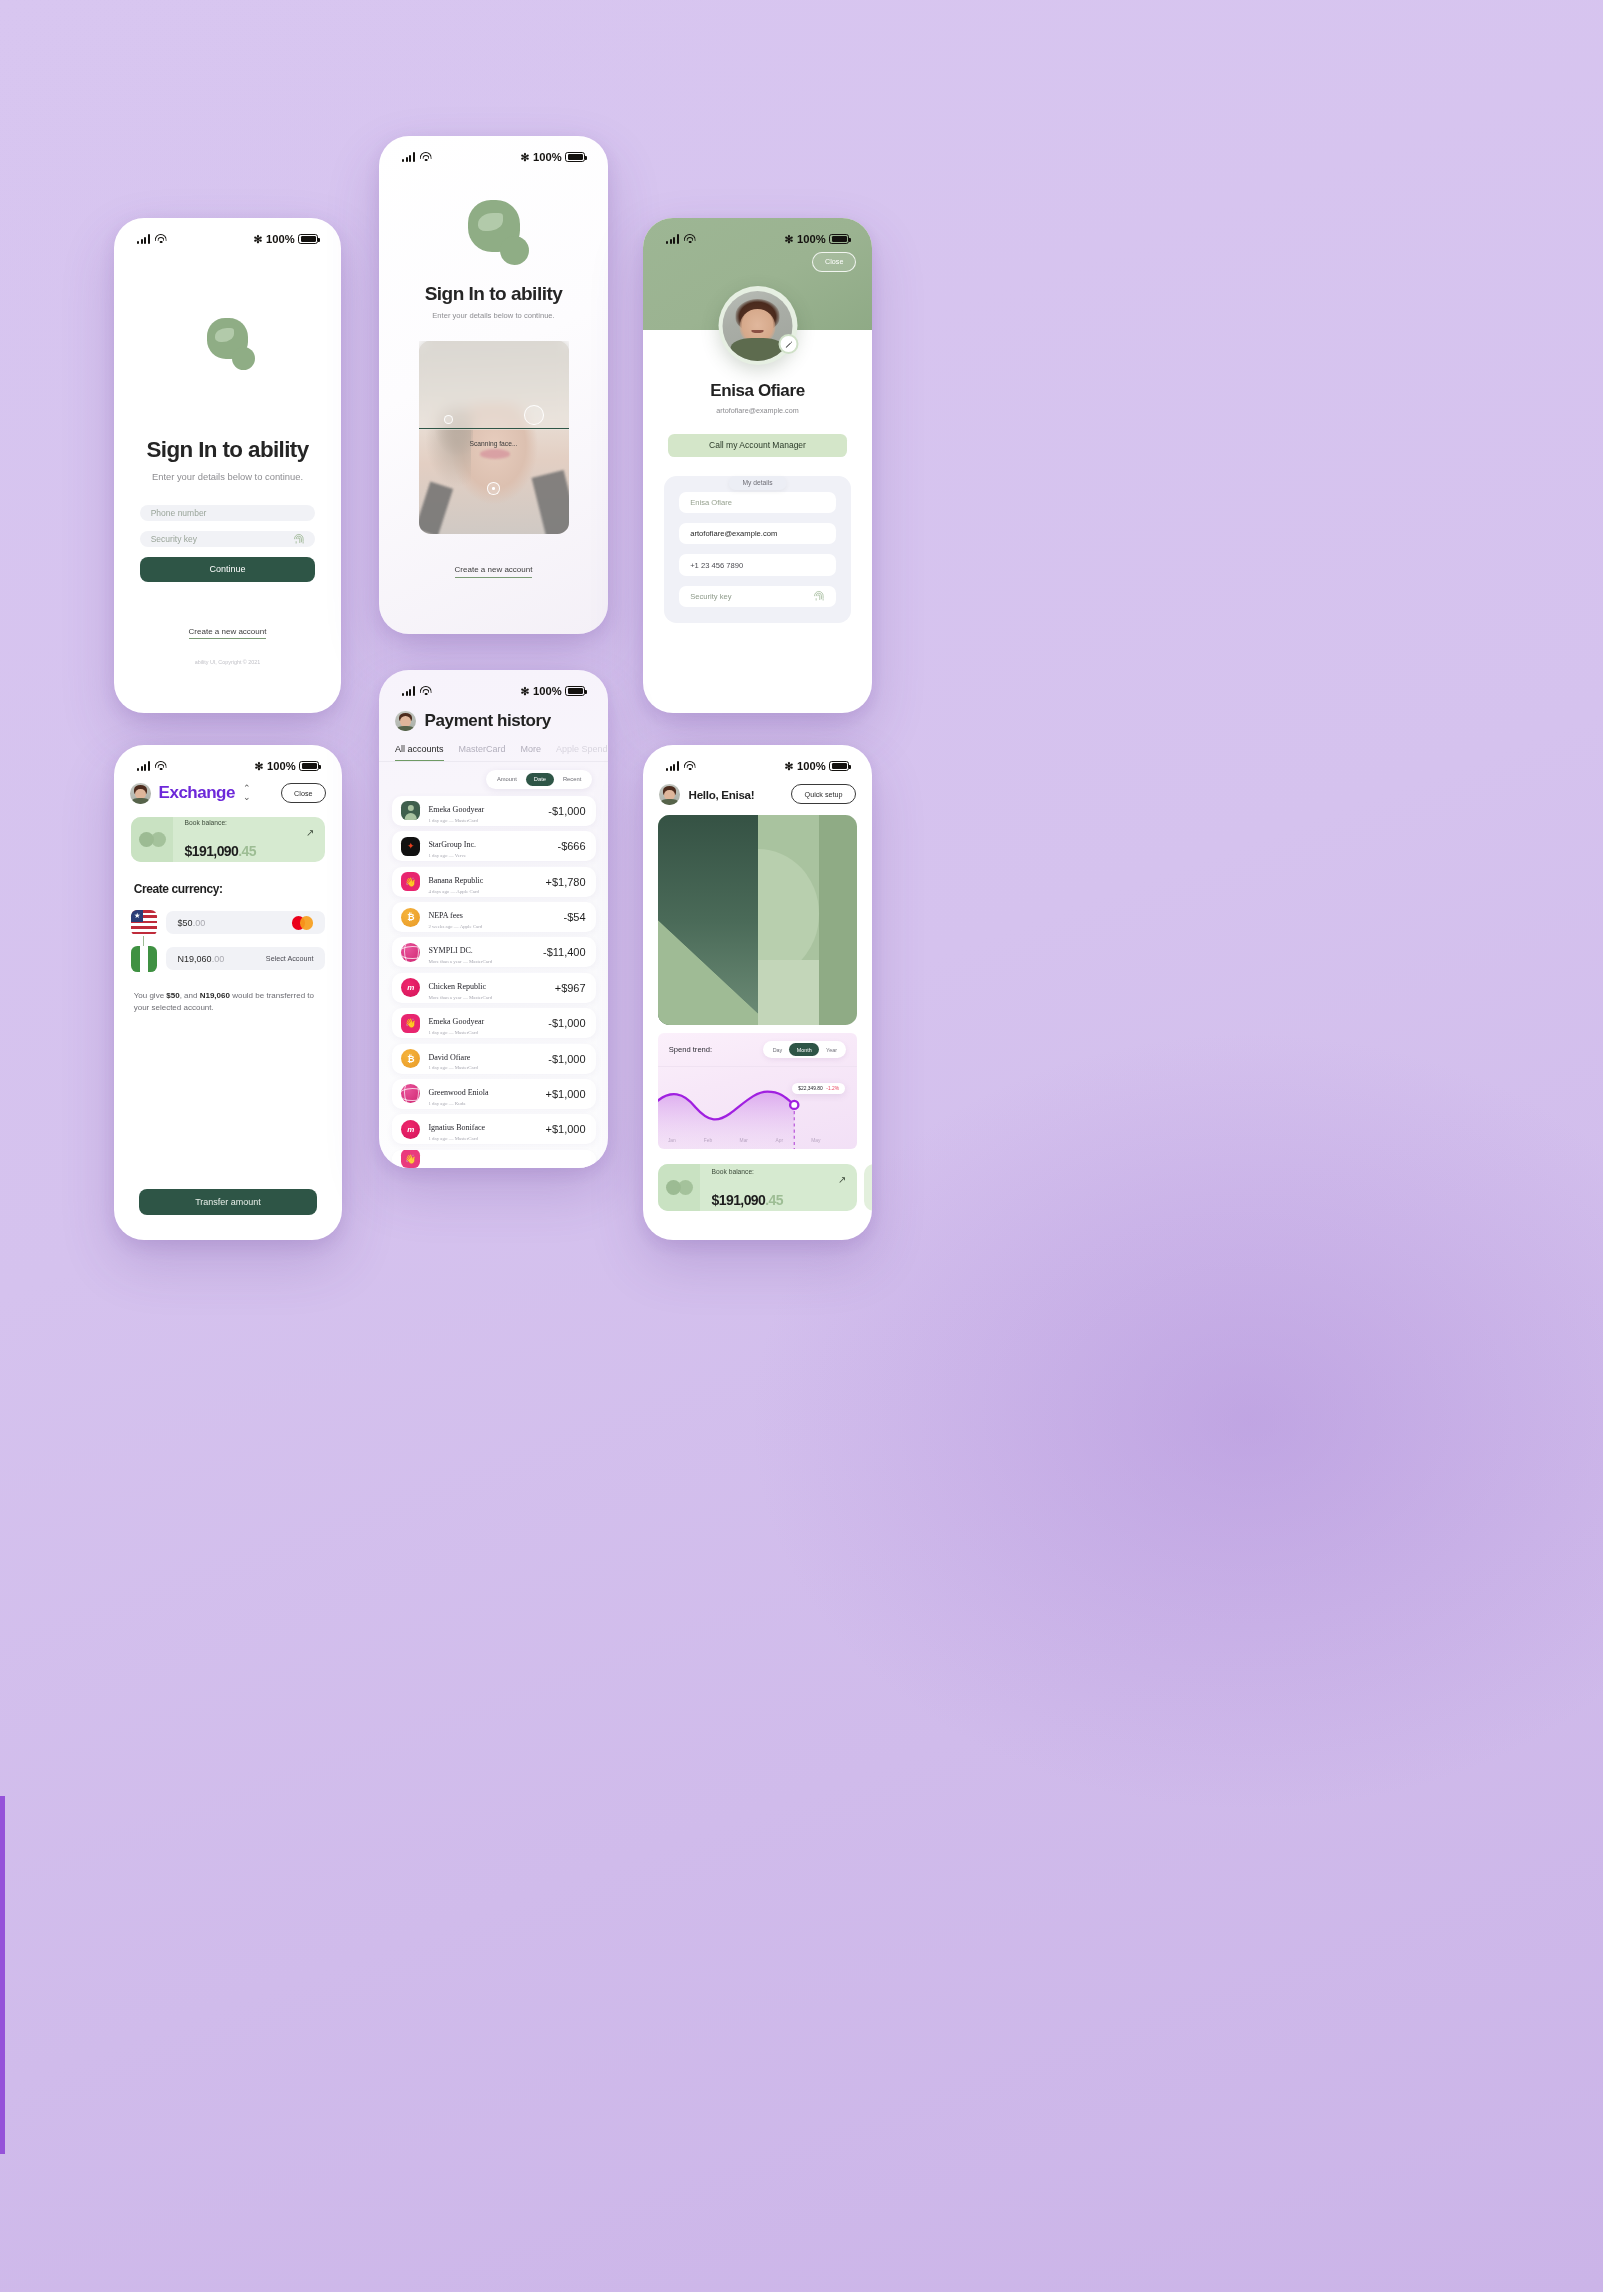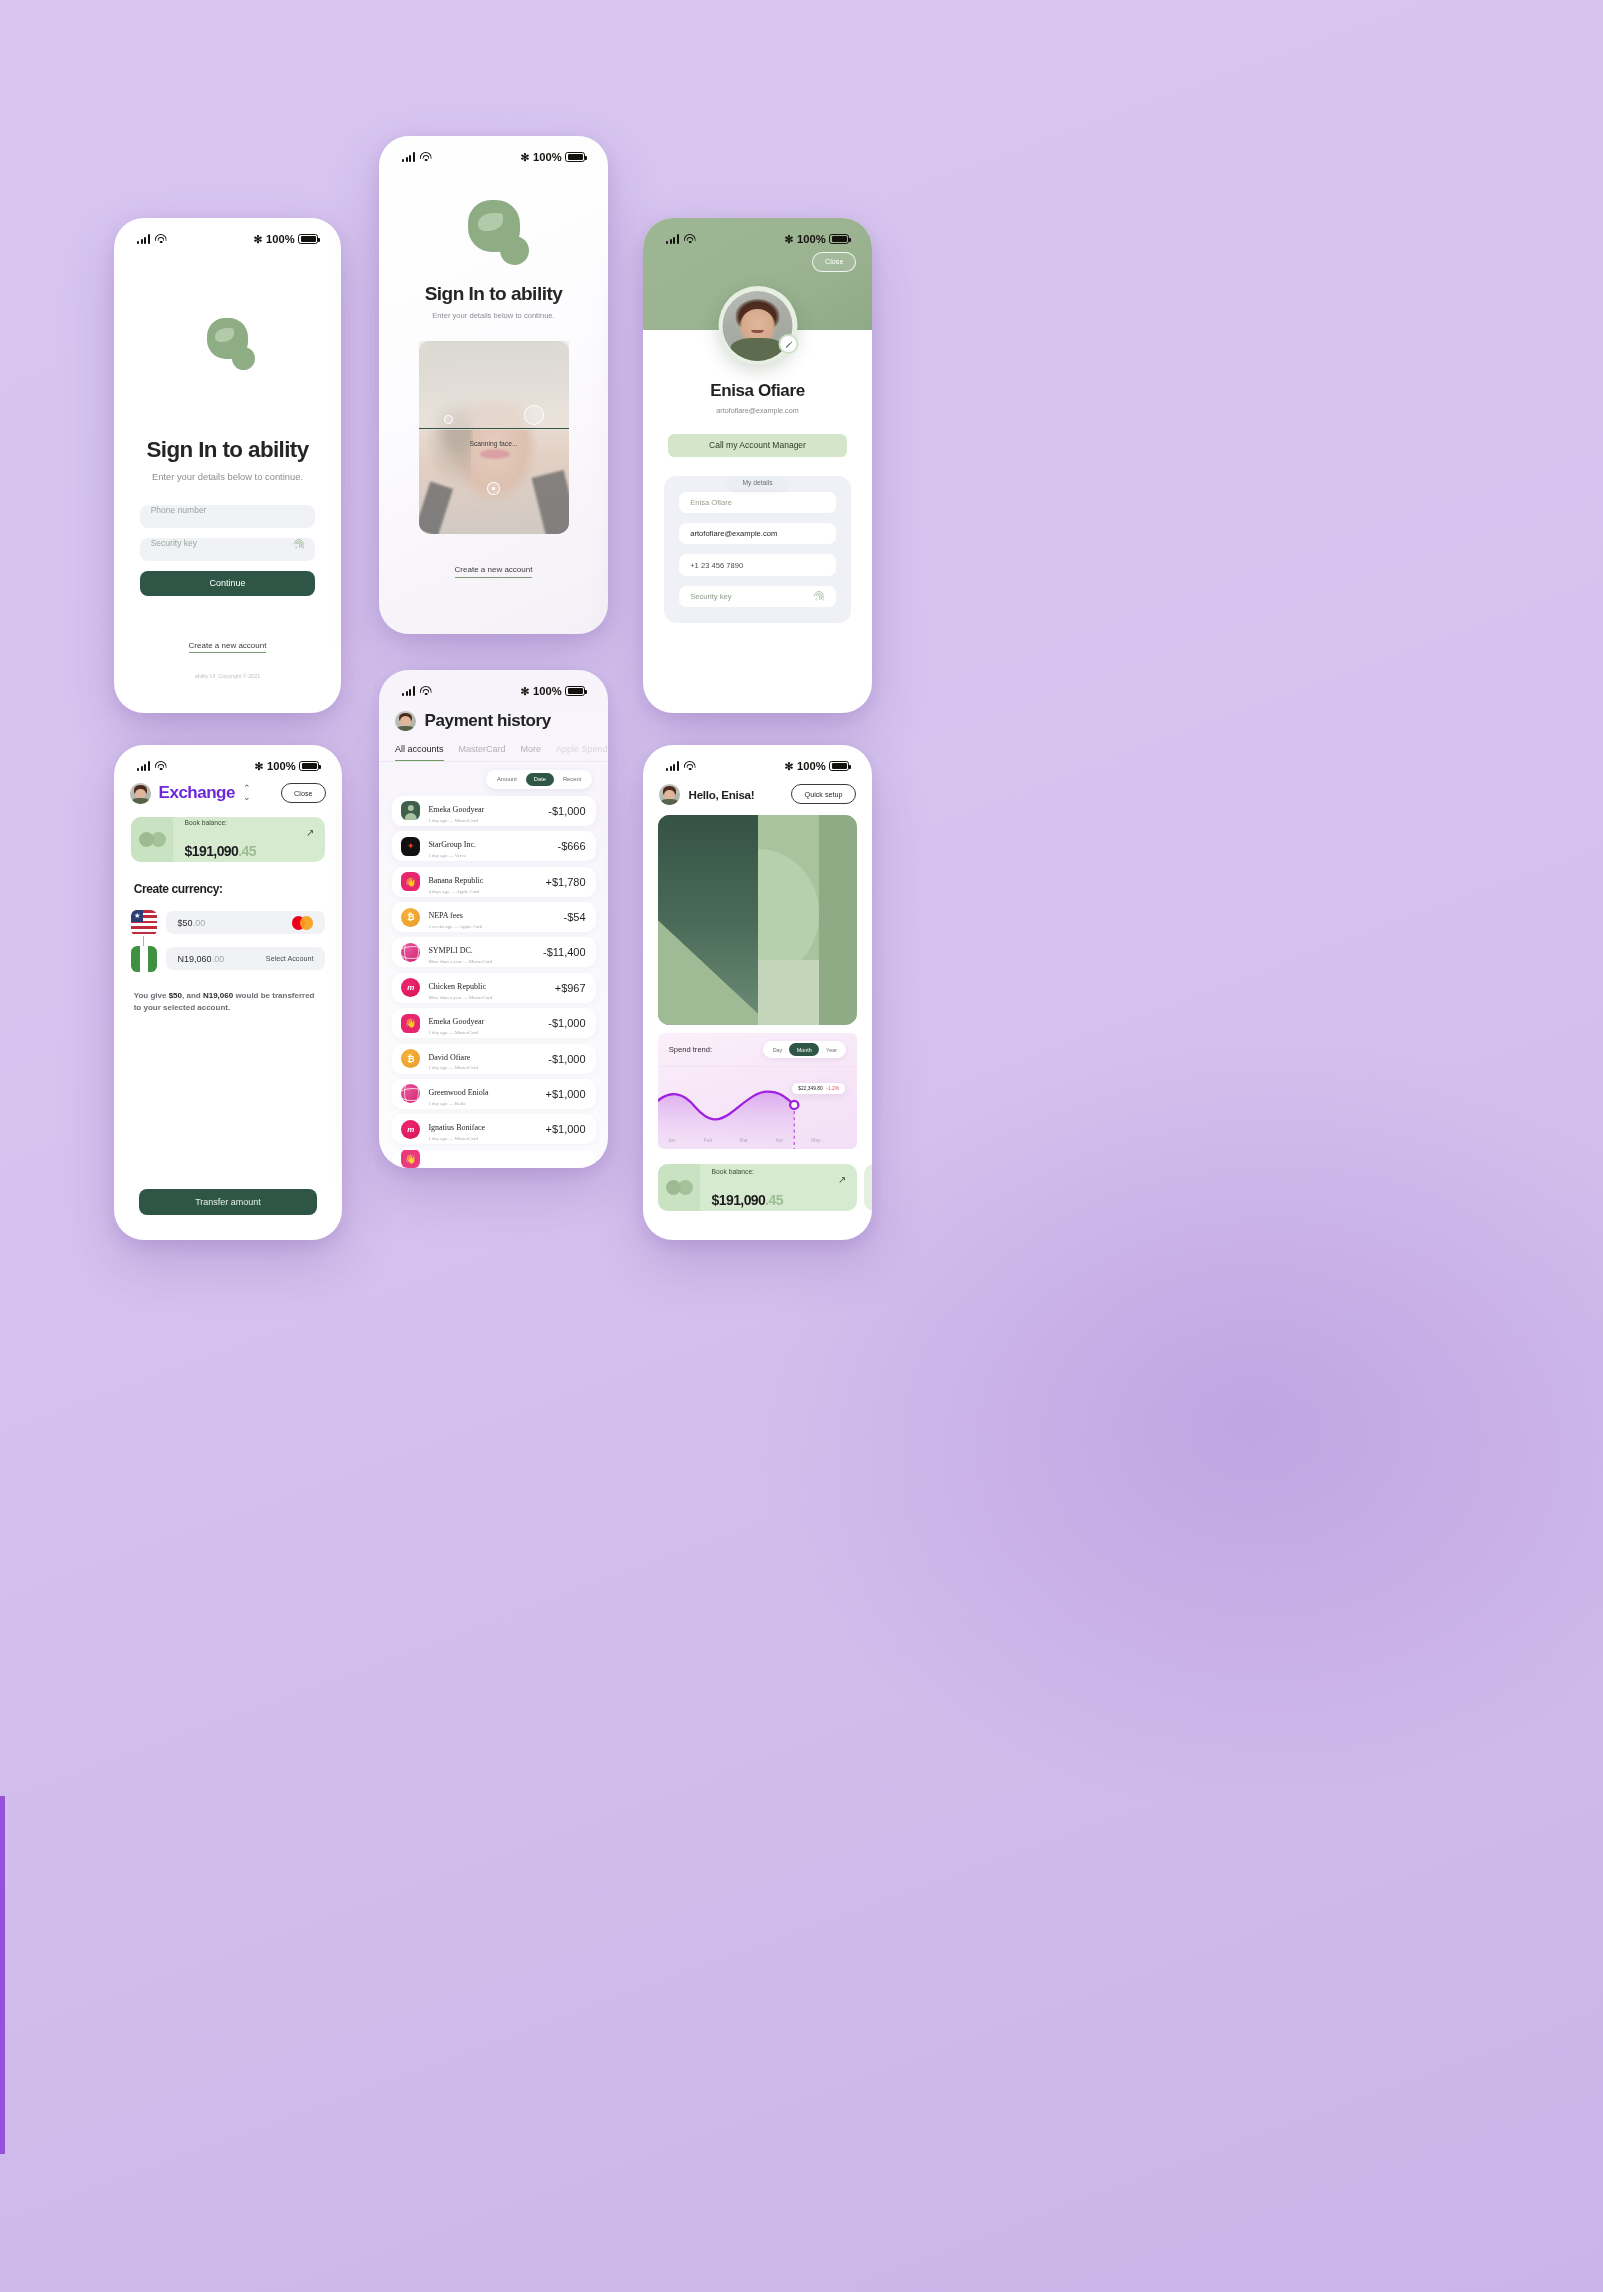--- a/index.html
+++ b/index.html
@@ -62,22 +62,22 @@
   .blob .b1 { position:absolute; background:#8fad85; border-radius: 44% 46% 42% 46%; }
   .blob .b2 { position:absolute; background:#8fad85; border-radius: 50%; }
   .blob .hl { position:absolute; background:#b9cfb0; border-radius: 60% 18% 60% 30%; opacity:.85; }
 
   
   #screen-signin { left: 114px; top: 218px; width: 227px; height: 495px; }
   #screen-signin .logo-wrap { margin-top: 70px; display:flex; justify-content:center; }
   .signin-title { font-size: 22.4px; font-weight: bold; letter-spacing: -0.6px;
     color: #252525; text-align:center; margin-top: 63px; }
   .signin-sub { font-size: 9.4px; color: #8d8d91; text-align:center; margin-top: 8px; }
-  .field { margin: 0 26px; height: 23px; background: #f1f2f6; border-radius: 8px;
-    display: flex; padding: 0 10.7px; }
+  .field { margin: 0 26px; height: 16px; background: #f1f2f6; border-radius: 8px;
+    display: flex; align-items: center; padding: 0 10.7px; }
   .field .ph { font-size: 8.5px; color: #9aa59a; flex: 1; }
   .fp { width: 11.6px; height: 12.5px; }
   .btn-primary { margin: 0 26px; height: 25px; background:#2e5546; border-radius: 8px;
     display:flex; align-items:center; justify-content:center; color:#fff; font-size: 9px; }
   .link-u { font-size: 8px; color: #3c3c3c; text-align:center;
     border-bottom: 0.9px solid #7a9b74; padding-bottom: 2.7px; display:inline-block; }
   .copyright { font-size: 5.4px; color: #c2c2c8; text-align:center; }
 
   
   #screen-face { left: 379px; top: 136px; width: 229px; height: 498px;
@@ -191,21 +191,21 @@
   .cc-connector { position:absolute; left: 29px; top: 0; bottom: 0; width: 0.9px; background: #9cbb93; }
   .cc-input { flex:1; height: 23px; background:#f1f2f6; border-radius: 7.2px; display:flex;
     align-items:center; padding: 0 11.6px; }
   .cc-val { font-size: 9px; color:#2b2b2b; flex:1; }
   .cc-val .dim { color:#a9a9b0; }
   .mc-badge { position:relative; width: 21.5px; height: 13.4px; }
   .mc-badge i { position:absolute; top:0; width: 13.4px; height:13.4px; border-radius:50%; }
   .mc-badge i:nth-child(1){ left:0; background:#eb001b; }
   .mc-badge i:nth-child(2){ right:0; background:#f79e1b; opacity:.92; }
   .sel-acct { font-size: 7.2px; color:#4a4a52; }
-  .ex-note { margin: 18px 19.7px 0; font-size: 8px; color:#6e6e74; line-height: 1.55; font-weight: bold; }
+  .ex-note { margin: 18px 19.7px 0; font-size: 8px; color:#6e6e74; line-height: 1.55; }
   .ex-note b { color: #2b2b2b; }
   .btn-transfer { position:absolute; left: 25px; right: 25px; bottom: 25px; height: 26px;
     background:#2e5546; border-radius: 8px; display:flex; align-items:center;
     justify-content:center; color:#e8efe9; font-size: 9px; }
 
   
   #screen-history { left: 379px; top: 670px; width: 229px; height: 498px;
     background: linear-gradient(178deg,#f7f3fb 0%,#f8f5fb 24%,#fafafc 48%,#fdfdfe 100%); }
   .ph-head { display:flex; align-items:center; gap: 9px; padding: 10.7px 16px 0; }
   .ph-title { font-size: 17px; font-weight: bold; color:#222; letter-spacing:-0.4px; }

